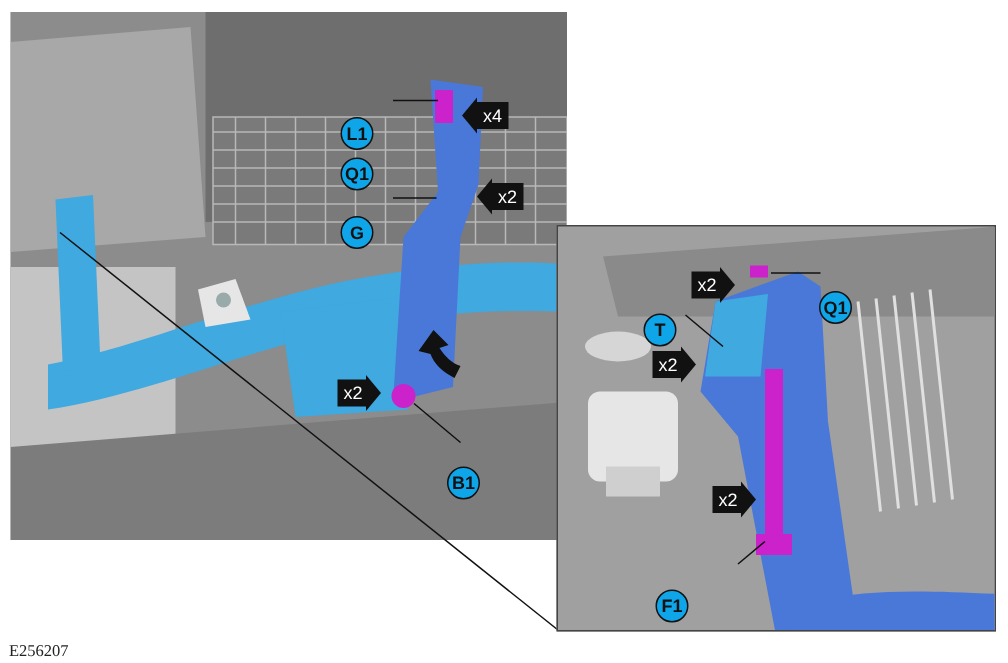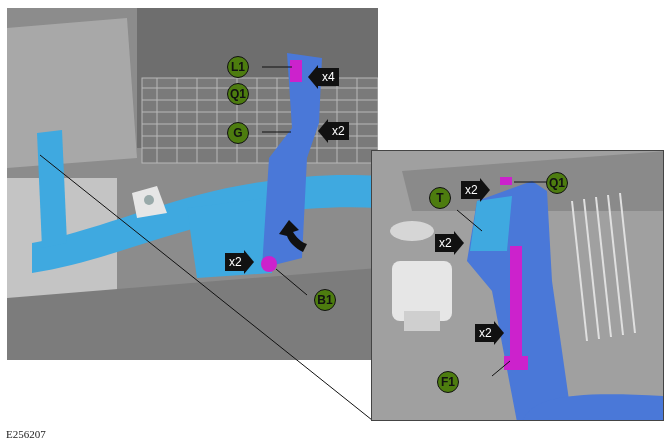--- a/index.html
+++ b/index.html
@@ -1,21 +1,21 @@
 <!DOCTYPE html>
 <html><head>
 <meta charset="utf-8">
 <style>
   html,body{margin:0;padding:0;background:#fff;}
   body{width:672px;height:442px;position:relative;overflow:hidden;font-family:"Liberation Sans",sans-serif;}
   .abs{position:absolute;}
   .main-view{left:7px;top:8px;width:371px;height:352px;overflow:hidden;background:#8a8a8a;}
   .inset-view{left:371px;top:150px;width:293px;height:271px;overflow:hidden;background:#9a9a9a;border:1px solid #444;box-sizing:border-box;}
-  .callout{position:absolute;width:22px;height:22px;border-radius:50%;background:#4d7c0f;border:1.5px solid #111;box-sizing:border-box;
-    font-weight:bold;font-size:12px;color:#111;display:flex;align-items:center;justify-content:center;}
+  .callout{position:absolute;width:22px;height:22px;border-radius:50%;background:#0ea5e9;border:1.5px solid #111;box-sizing:border-box;
+    font-weight:bold;font-size:12px;color:#111;display:flex;align-items:center;justify-content:center;margin-top:22px;}
   .qty{position:absolute;height:18px;background:#111;color:#fff;font-size:12px;display:flex;align-items:center;padding:0 4px;box-sizing:border-box;}
   .qty.right::after{content:"";position:absolute;right:-10px;top:-3px;border-left:10px solid #111;border-top:12px solid transparent;border-bottom:12px solid transparent;}
   .qty.left::before{content:"";position:absolute;left:-10px;top:-3px;border-right:10px solid #111;border-top:12px solid transparent;border-bottom:12px solid transparent;}
   .qty.right{padding-right:2px;}
   .figure-id{left:6px;top:428px;font-size:11px;color:#222;font-family:Liberation Serif, serif;}
 </style>
 </head>
 <body>
 
 <div class="abs main-view">
@@ -71,21 +71,21 @@
   </svg>
 </div>
 
 <svg class="abs" style="left:0;top:0" width="672" height="442">
   <line x1="40" y1="155" x2="372" y2="420" stroke="#111" stroke-width="1"></line>
 </svg>
 
 <div class="callout" style="left:227px;top:56px;">L1</div>
 <div class="callout" style="left:227px;top:83px;">Q1</div>
 <div class="callout" style="left:227px;top:122px;">G</div>
-<div class="callout" style="left:314px;top:289px;">B1</div>
+<div class="callout" style="left:298px;top:289px;">B1</div>
 
 <div class="qty left" style="left:318px;top:68px;text-align:right;">x4</div>
 <div class="qty left" style="left:328px;top:122px;">x2</div>
 <div class="qty right" style="left:225px;top:253px;">x2</div>
 
 <div class="abs inset-view">
   <svg width="293" height="271" viewBox="0 0 293 271">
     <rect x="0" y="0" width="293" height="271" fill="#a0a0a0"></rect>
     <polygon points="30,20 293,0 293,60 40,60" fill="#8a8a8a"></polygon>
 

